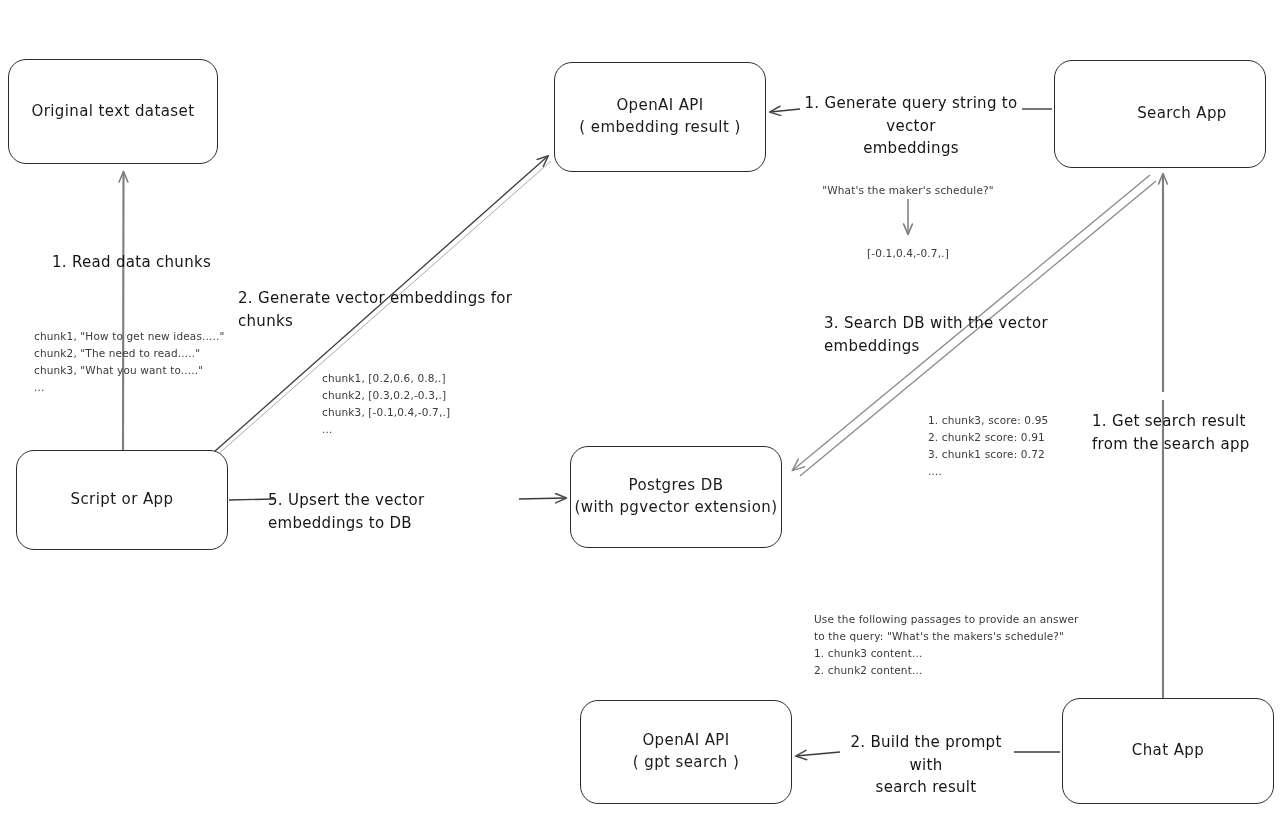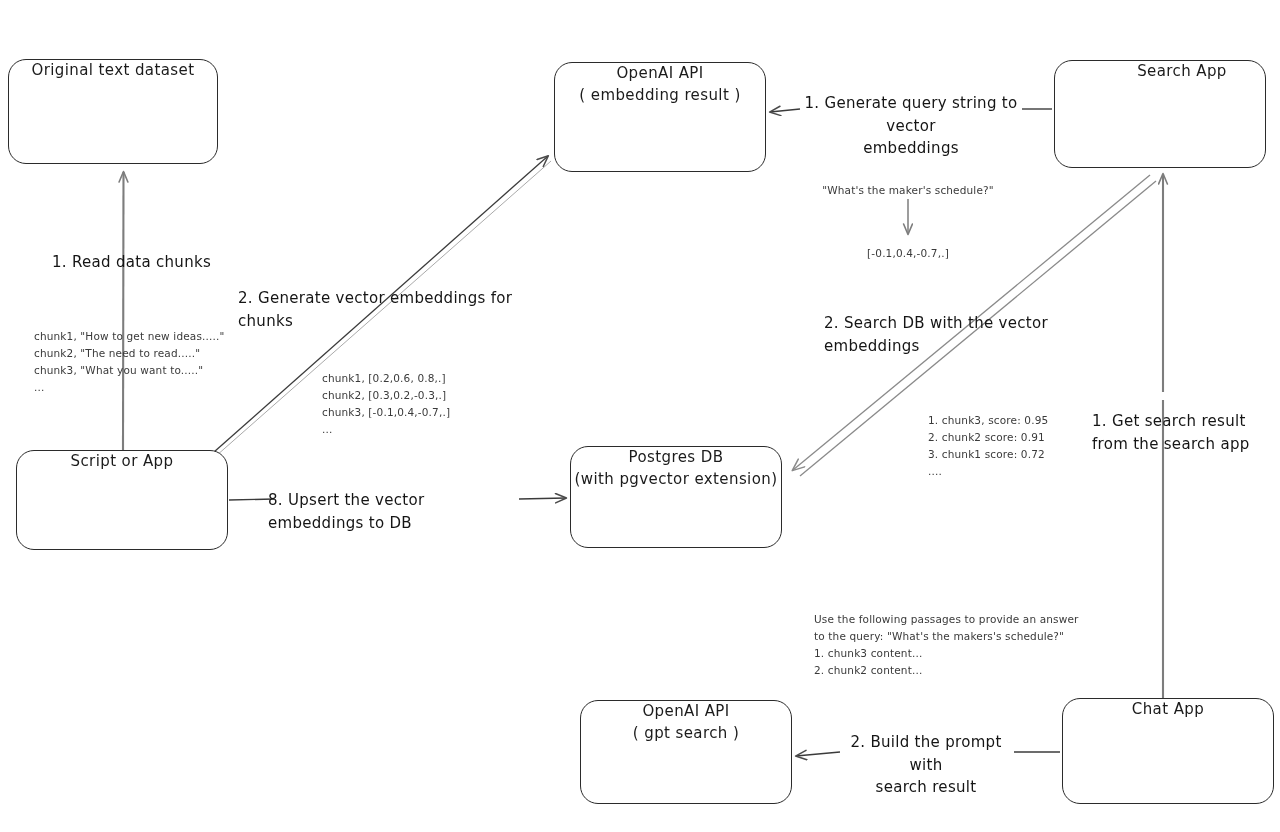--- a/index.html
+++ b/index.html
@@ -27,20 +27,21 @@
   }
   .node {
     position: absolute;
     box-sizing: border-box;
     border: 1.6px solid #2b2b2b;
     border-radius: 18px;
     background: #ffffff;
     display: flex;
     flex-direction: column;
     align-items: center;
+    justify-content: center;
     text-align: center;
     color: #1b1b1b;
     font-family: "DejaVu Sans", sans-serif;
     letter-spacing: 0.4px;
   }
   .node .nline {
     display: block;
     line-height: 1.45;
     white-space: nowrap;
   }
@@ -155,26 +156,26 @@
 
   <div class="node" style="left:580px; top:700px; width:212px; height:104px;">
     <span class="nline l1">OpenAI API</span>
     <span class="nline l2">( gpt search )</span>
   </div>
 
   <div class="edge-label" style="left:52px; top:251px; width:190px; text-align:left;">1. Read data chunks</div>
 
   <div class="edge-label" style="left:238px; top:287px; width:300px; text-align:left;">2. Generate vector embeddings for chunks</div>
 
-  <div class="edge-label" style="left:268px; top:489px; width:256px; text-align:left;">8. Upsert the vector embeddings  to DB</div>
+  <div class="edge-label" style="left:268px; top:489px; width:256px; text-align:left;">5. Upsert the vector embeddings  to DB</div>
 
   <div class="edge-label" style="left:794px; top:92px; width:234px;">1. Generate query string to vector
 embeddings</div>
 
-  <div class="edge-label" style="left:824px; top:312px; width:300px; text-align:left;">2. Search DB with the vector embeddings</div>
+  <div class="edge-label" style="left:824px; top:312px; width:300px; text-align:left;">3. Search DB with the vector embeddings</div>
 
   <div class="edge-label" style="left:1092px; top:410px; width:180px; text-align:left;">1. Get search result
 from the search app</div>
 
   <div class="edge-label" style="left:836px; top:731px; width:180px;">2. Build the prompt with
 search result</div>
 
   <div class="note" style="left:34px; top:328px; width:230px;">chunk1, "How to get new ideas....."
 chunk2, "The need to read....."
 chunk3, "What you want to....."

